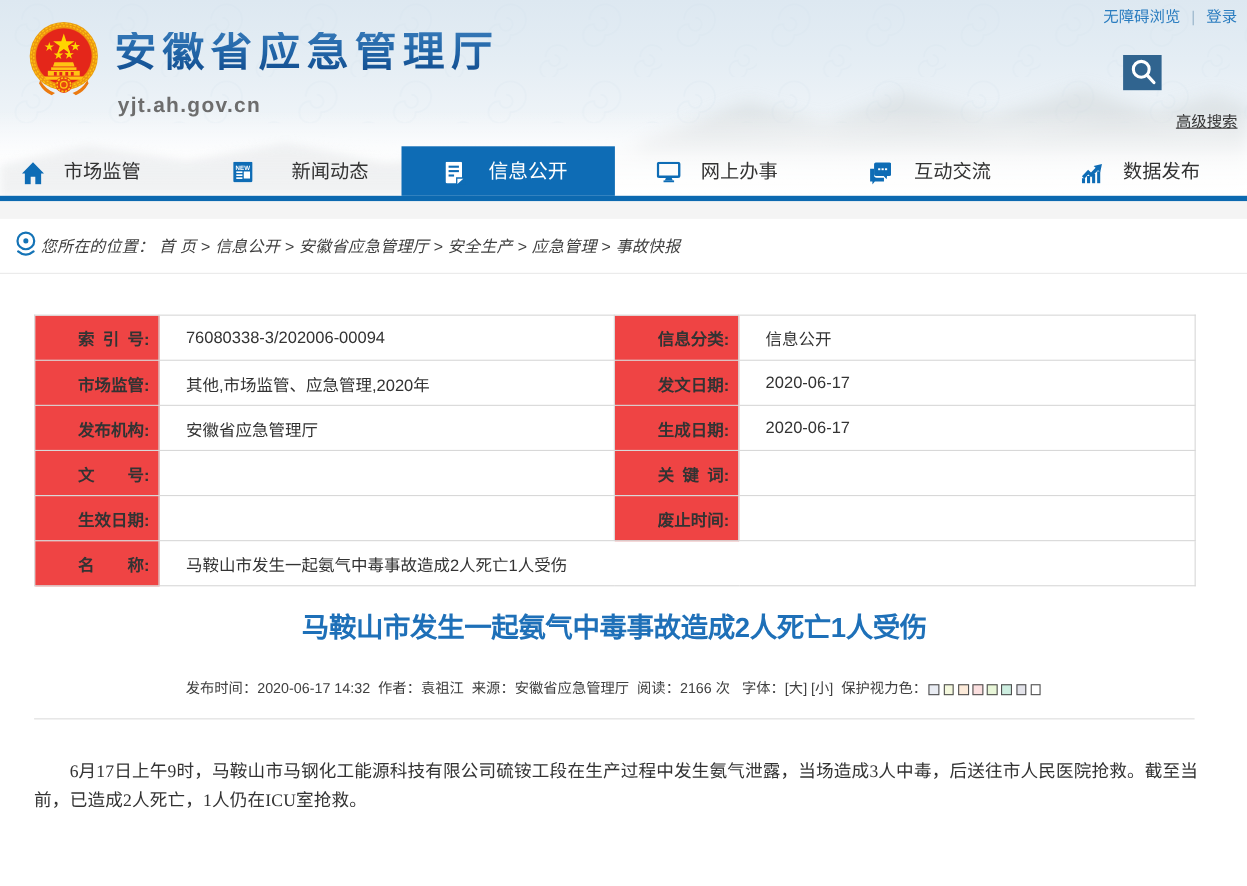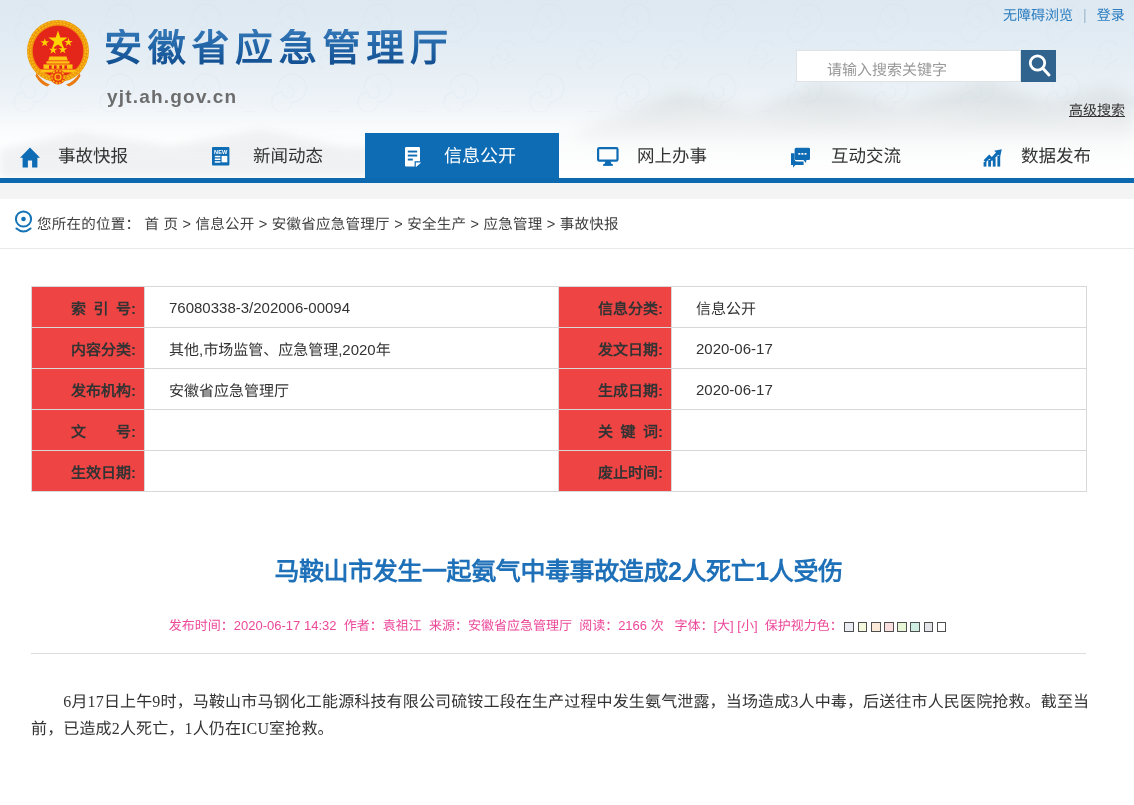--- a/index.html
+++ b/index.html
@@ -19,31 +19,31 @@
 #advsearch{position:absolute;left:1069px;top:55px;font-size:14px;color:#333;text-decoration:underline;letter-spacing:0px;margin-top:44px;}
 
 #navline{position:absolute;left:0;top:178px;width:1134px;height:5px;background:#0c69b0;}
 #graystrip{position:absolute;left:0;top:183px;width:1134px;height:16px;background:#f4f4f4;}
 #tab-active{position:absolute;left:365px;top:133px;width:194px;height:45px;background:#0e6cb5;}
 .navitem{position:absolute;top:143px;height:24px;white-space:nowrap;}
 .navitem .txt{position:absolute;top:-1px;font-size:17.5px;line-height:28px;color:#333;}
 .navitem svg{position:absolute;top:4px;left:0;}
 #nav3 .txt{color:#fff;font-size:18px;top:-2px;line-height:30px;}
 
-#crumb{position:absolute;left:37px;top:212px;font-size:14.5px;color:#404040;white-space:nowrap;letter-spacing:0.25px;}
+#crumb{position:absolute;left:37px;top:212px;font-size:14.5px;color:#404040;white-space:nowrap;letter-spacing:0.25px;font-style:italic;}
 #crumbicon{position:absolute;left:13px;top:209px;}
 #hr1{position:absolute;left:0px;top:248px;width:1134px;height:1px;background:#e9e9e9;}
 
 #infotable{position:absolute;left:31px;top:286px;border-collapse:collapse;table-layout:fixed;}
 #infotable td{border:1px solid #d8d8d8;height:41px;font-size:15px;color:#333;padding:0;vertical-align:middle;}
 #infotable td.lab{background:#ef4444;font-weight:bold;text-align:right;padding-right:8px;}
 #infotable td.val{padding-left:24px;}
 
 #arttitle{position:absolute;left:31px;top:554px;width:1055px;text-align:center;font-size:25px;line-height:34px;font-weight:bold;color:#1e70b8;letter-spacing:-0.4px;}
-#artmeta{position:absolute;left:31px;top:617px;width:1055px;text-align:center;font-size:13px;line-height:18px;color:#ec4899;white-space:nowrap;}
+#artmeta{position:absolute;left:31px;top:617px;width:1055px;text-align:center;font-size:13px;line-height:18px;color:#404040;white-space:nowrap;}
 #artmeta .sq{display:inline-block;width:9.8px;height:9.8px;border:1.7px solid #4f4f4f;margin:0 1.7px;vertical-align:-1.5px;}
 #hr2{position:absolute;left:31px;top:653px;width:1055px;height:1px;background:#ddd;}
 #artbody{position:absolute;left:31px;top:688px;width:1060px;font-family:"Liberation Serif",serif;font-size:16px;line-height:27px;color:#333;white-space:nowrap;letter-spacing:0.15px;}
 </style>
 </head>
 <body>
 <div id="header">
   <svg id="pattern" width="1134" height="178" style="position:absolute;left:0;top:0" viewBox="0 0 1134 178">
     <defs>
       <filter id="blur8" x="-30%" y="-30%" width="160%" height="160%">
@@ -110,47 +110,44 @@
       </g>
     <circle cx="32" cy="57" r="7.5" fill="#e8470f"></circle>
     <circle cx="32" cy="57" r="6.2" fill="none" stroke="#ffc413" stroke-width="1.4" stroke-dasharray="2 1.3"></circle>
     <circle cx="32" cy="57" r="3" fill="none" stroke="#ffc413" stroke-width="1.2"></circle>
     <path d="M10.5 53 Q16 62 24 64.5 L21 66.5 Q14 64 9.5 56 Z" fill="#eb7a10"></path>
     <path d="M53.5 53 Q48 62 40 64.5 L43 66.5 Q50 64 54.5 56 Z" fill="#eb7a10"></path>
   </svg>
   <div id="sitename">安徽省应急管理厅</div>
   <div id="siteurl">yjt.ah.gov.cn</div>
   <div id="toplinks">无障碍浏览<span class="sep">|</span>登录</div>
-  <div id="searchbox">
-      <span>请输入搜索关键字</span>
-    </div>
   <div id="searchbtn">
     <svg width="35" height="32" viewBox="0 0 35 32">
       <circle cx="16.5" cy="13" r="7.2" fill="none" stroke="#fff" stroke-width="2.8"></circle>
       <line x1="22" y1="18.5" x2="28" y2="25" stroke="#fff" stroke-width="3" stroke-linecap="round"></line>
     </svg>
   </div>
   <div id="advsearch">高级搜索</div>
   <div id="tab-active"></div>
   <div class="navitem" id="nav1" style="left:20px">
     <svg width="20" height="21" viewBox="0 0 20 21">
         <path fill="#0e6cb5" d="M10 0.5 L20 10.8 L17.4 10.8 L17.4 20.6 L12.1 20.6 L12.1 13.6 L7.9 13.6 L7.9 20.6 L2.6 20.6 L2.6 10.8 L0 10.8 Z"></path>
       </svg>
-    <span class="txt" style="left:38px">事故快报</span>
+    <span class="txt" style="left:38px">市场监管</span>
   </div>
   <div class="navitem" id="nav2" style="left:212px">
     <svg width="18" height="19" viewBox="0 0 18 19">
       <rect x="0" y="0" width="17.4" height="18.6" rx="1" fill="#0e6cb5"></rect>
       <text x="2" y="7.2" font-size="5.6" fill="#fff" font-family="Liberation Sans, sans-serif" font-weight="bold" letter-spacing="0.1">NEW</text>
       <rect x="2.8" y="8.8" width="5.6" height="1.5" fill="#fff"></rect>
       <rect x="2.8" y="11.5" width="5.6" height="1.5" fill="#fff"></rect>
       <rect x="2.8" y="14.2" width="5.6" height="1.5" fill="#fff"></rect>
       <rect x="9.6" y="8.9" width="5.7" height="6.4" fill="#fff"></rect>
     </svg>
-    <span class="txt" style="left:41px">新闻动态</span>
+    <span class="txt" style="left:53px">新闻动态</span>
   </div>
   <div class="navitem" id="nav3" style="left:405px">
     <svg width="18" height="21" viewBox="0 0 18 21">
       <rect x="0" y="0" width="15" height="19.5" rx="1.2" fill="#fff"></rect>
       <rect x="2.8" y="3.6" width="9.4" height="1.9" fill="#0e6cb5"></rect>
       <rect x="2.8" y="7.6" width="9.4" height="1.9" fill="#0e6cb5"></rect>
       <rect x="2.8" y="11.6" width="5" height="1.9" fill="#0e6cb5"></rect>
       <path d="M9.6 14.2 L18 14.2 L18 21 L9.6 21 Z" fill="#0e6cb5"></path>
       <path d="M10.8 15.5 L16.2 15.5 L10.8 20.3 Z" fill="#fff"></path>
     </svg>
@@ -203,21 +200,21 @@
       <col style="width:415px">
     </colgroup>
   <tbody>
       <tr>
         <td class="lab">索 引 号:</td>
         <td class="val">76080338-3/202006-00094</td>
         <td class="lab">信息分类:</td>
         <td class="val">信息公开</td>
       </tr>
   <tr>
-        <td class="lab">内容分类:</td>
+        <td class="lab">市场监管:</td>
         <td class="val">其他,市场监管、应急管理,2020年</td>
         <td class="lab">发文日期:</td>
         <td class="val">2020-06-17</td>
       </tr>
   <tr>
         <td class="lab">发布机构:</td>
         <td class="val">安徽省应急管理厅</td>
         <td class="lab">生成日期:</td>
         <td class="val">2020-06-17</td>
       </tr>
@@ -225,19 +222,23 @@
         <td class="lab">文　　号:</td>
         <td class="val"></td>
         <td class="lab">关 键 词:</td>
         <td class="val"></td>
       </tr>
   <tr>
         <td class="lab">生效日期:</td>
         <td class="val"></td>
         <td class="lab">废止时间:</td>
         <td class="val"></td>
+      </tr>
+  <tr>
+        <td class="lab">名　　称:</td>
+        <td class="val" colspan="3">马鞍山市发生一起氨气中毒事故造成2人死亡1人受伤</td>
       </tr>
 </tbody>
   </table>
 <div id="arttitle">马鞍山市发生一起氨气中毒事故造成2人死亡1人受伤</div>
 <div id="artmeta">发布时间：2020-06-17 14:32&nbsp;&nbsp;作者：袁祖江&nbsp;&nbsp;来源：安徽省应急管理厅&nbsp;&nbsp;阅读：2166 次&nbsp;&nbsp;&nbsp;字体：[大] [小]&nbsp;&nbsp;保护视力色：<span class="sq" style="background:#e9ecf3"></span><span class="sq" style="background:#f4f8dd"></span><span class="sq" style="background:#fcead9"></span><span class="sq" style="background:#fbdfdf"></span><span class="sq" style="background:#e8f6d8"></span><span class="sq" style="background:#cdeee0"></span><span class="sq" style="background:#e3e3ea"></span><span class="sq" style="background:#ffffff"></span></div>
 <div id="hr2"></div>
 <div id="artbody">　　6月17日上午9时，马鞍山市马钢化工能源科技有限公司硫铵工段在生产过程中发生氨气泄露，当场造成3人中毒，后送往市人民医院抢救。截至当<br>前，已造成2人死亡，1人仍在ICU室抢救。</div>
 
 </body></html>

